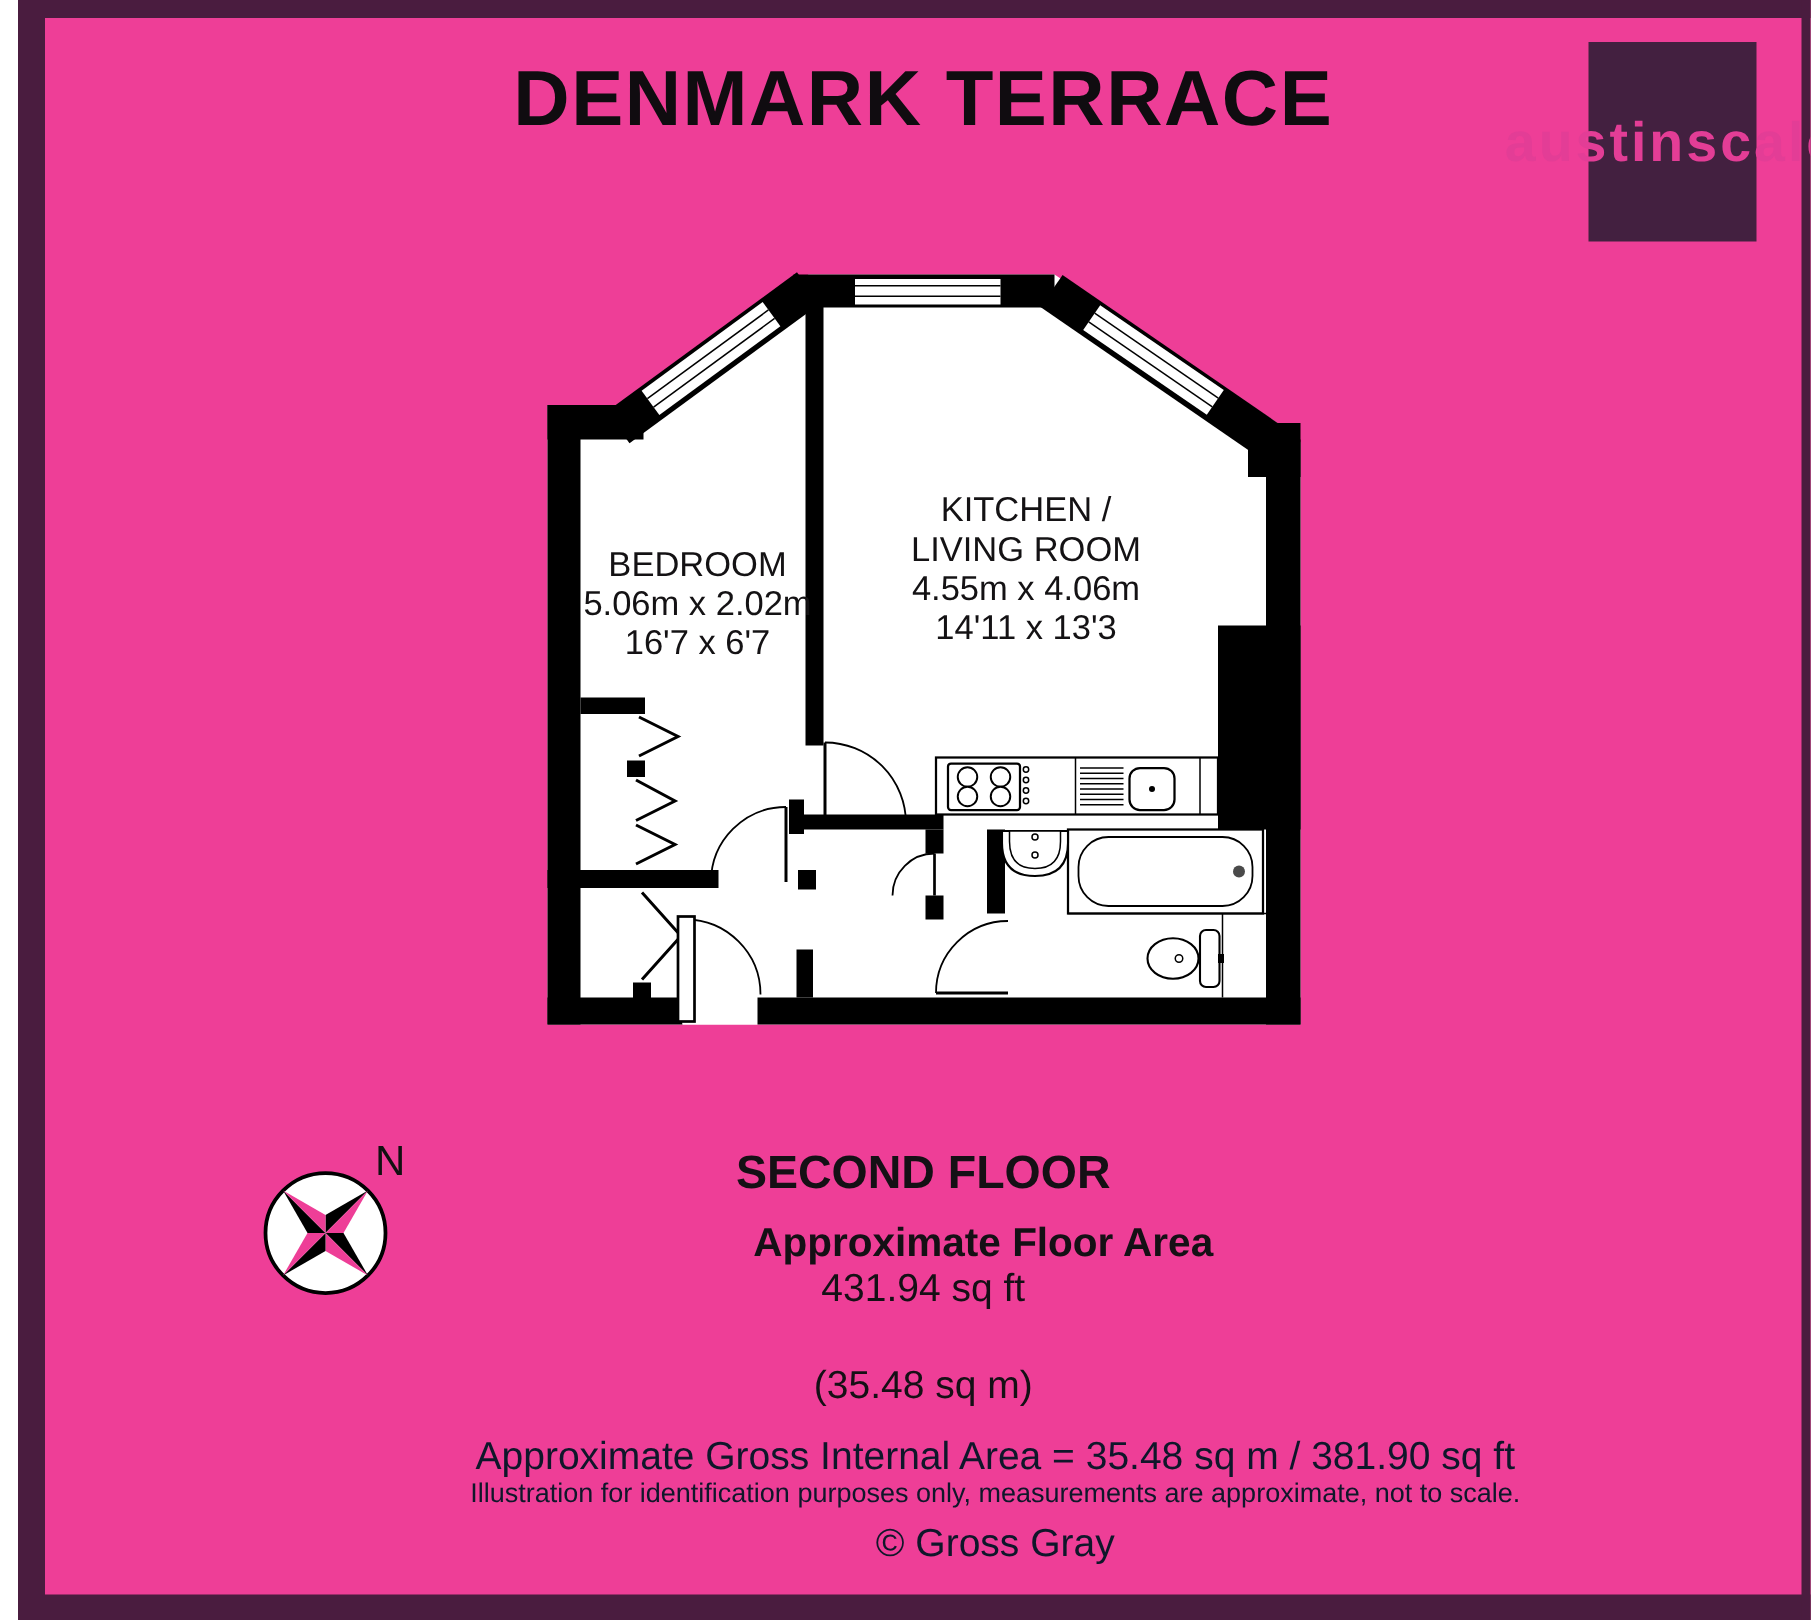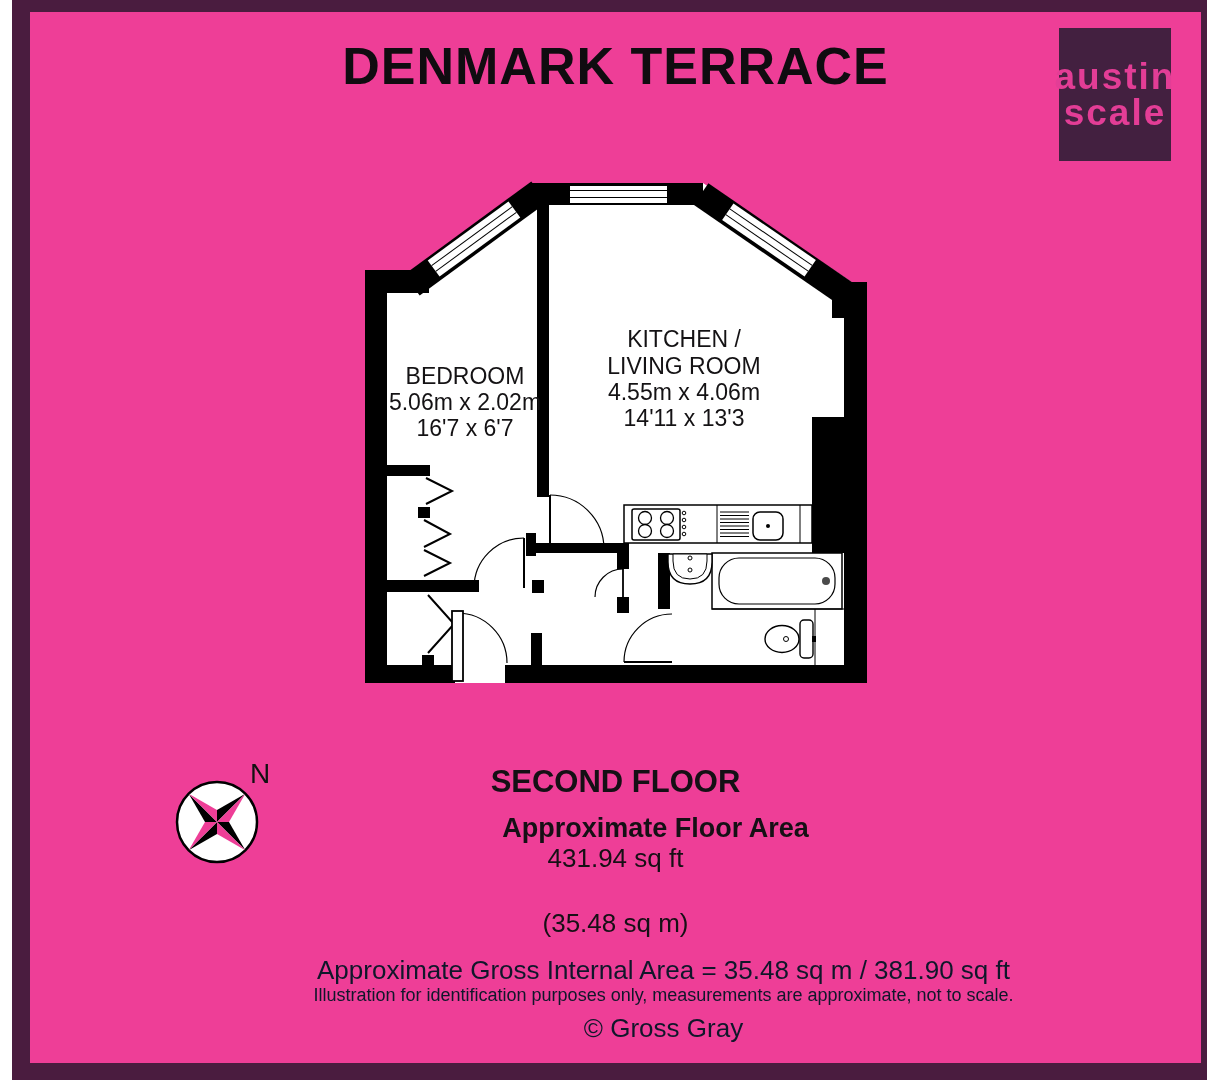--- a/index.html
+++ b/index.html
@@ -6,21 +6,21 @@
   body{font-family:"Liberation Sans",sans-serif;}
   #stage{position:relative;width:1207px;height:1080px;background:#EE3E97;overflow:hidden;margin-left:12px;}
   .frame{position:absolute;background:#4A1C3F;}
   #frame-top{left:0;top:0;width:1207px;height:12px;}
   #frame-left{left:0;top:0;width:18px;height:1080px;}
   #frame-right{left:1189px;top:0;width:18px;height:1080px;}
   #frame-bottom{left:0;top:1063px;width:1207px;height:17px;}
   #title{position:absolute;left:0;top:36px;width:1207px;text-align:center;
          font-size:52px;font-weight:800;letter-spacing:1px;color:#100c10;}
   #logo-box{position:absolute;left:1047px;top:28px;width:112px;height:133px;background:#432040;
-            display:flex;flex-direction:column;justify-content:center;align-items:center;}
+            display:flex;flex-direction:row;justify-content:center;align-items:center;}
   .logo-word{color:#E33D96;font-weight:700;font-size:37px;line-height:0.95;letter-spacing:2px;}
   #plan-svg{position:absolute;left:340px;top:160px;}
   #compass-svg{position:absolute;left:152px;top:752px;}
   .centered-text{position:absolute;left:0;width:1207px;text-align:center;color:#151015;}
   #floor-label{top:764px;font-size:31px;font-weight:bold;}
   #area-heading{top:813px;font-size:27px;font-weight:bold;padding-left:40px;}
   #area-sqft{top:843px;font-size:26px;}
   #area-sqm{top:908px;font-size:26px;}
   .footer-line{color:#0f172a;padding-left:48px;}
   #footer-1{top:955px;font-size:26px;}

